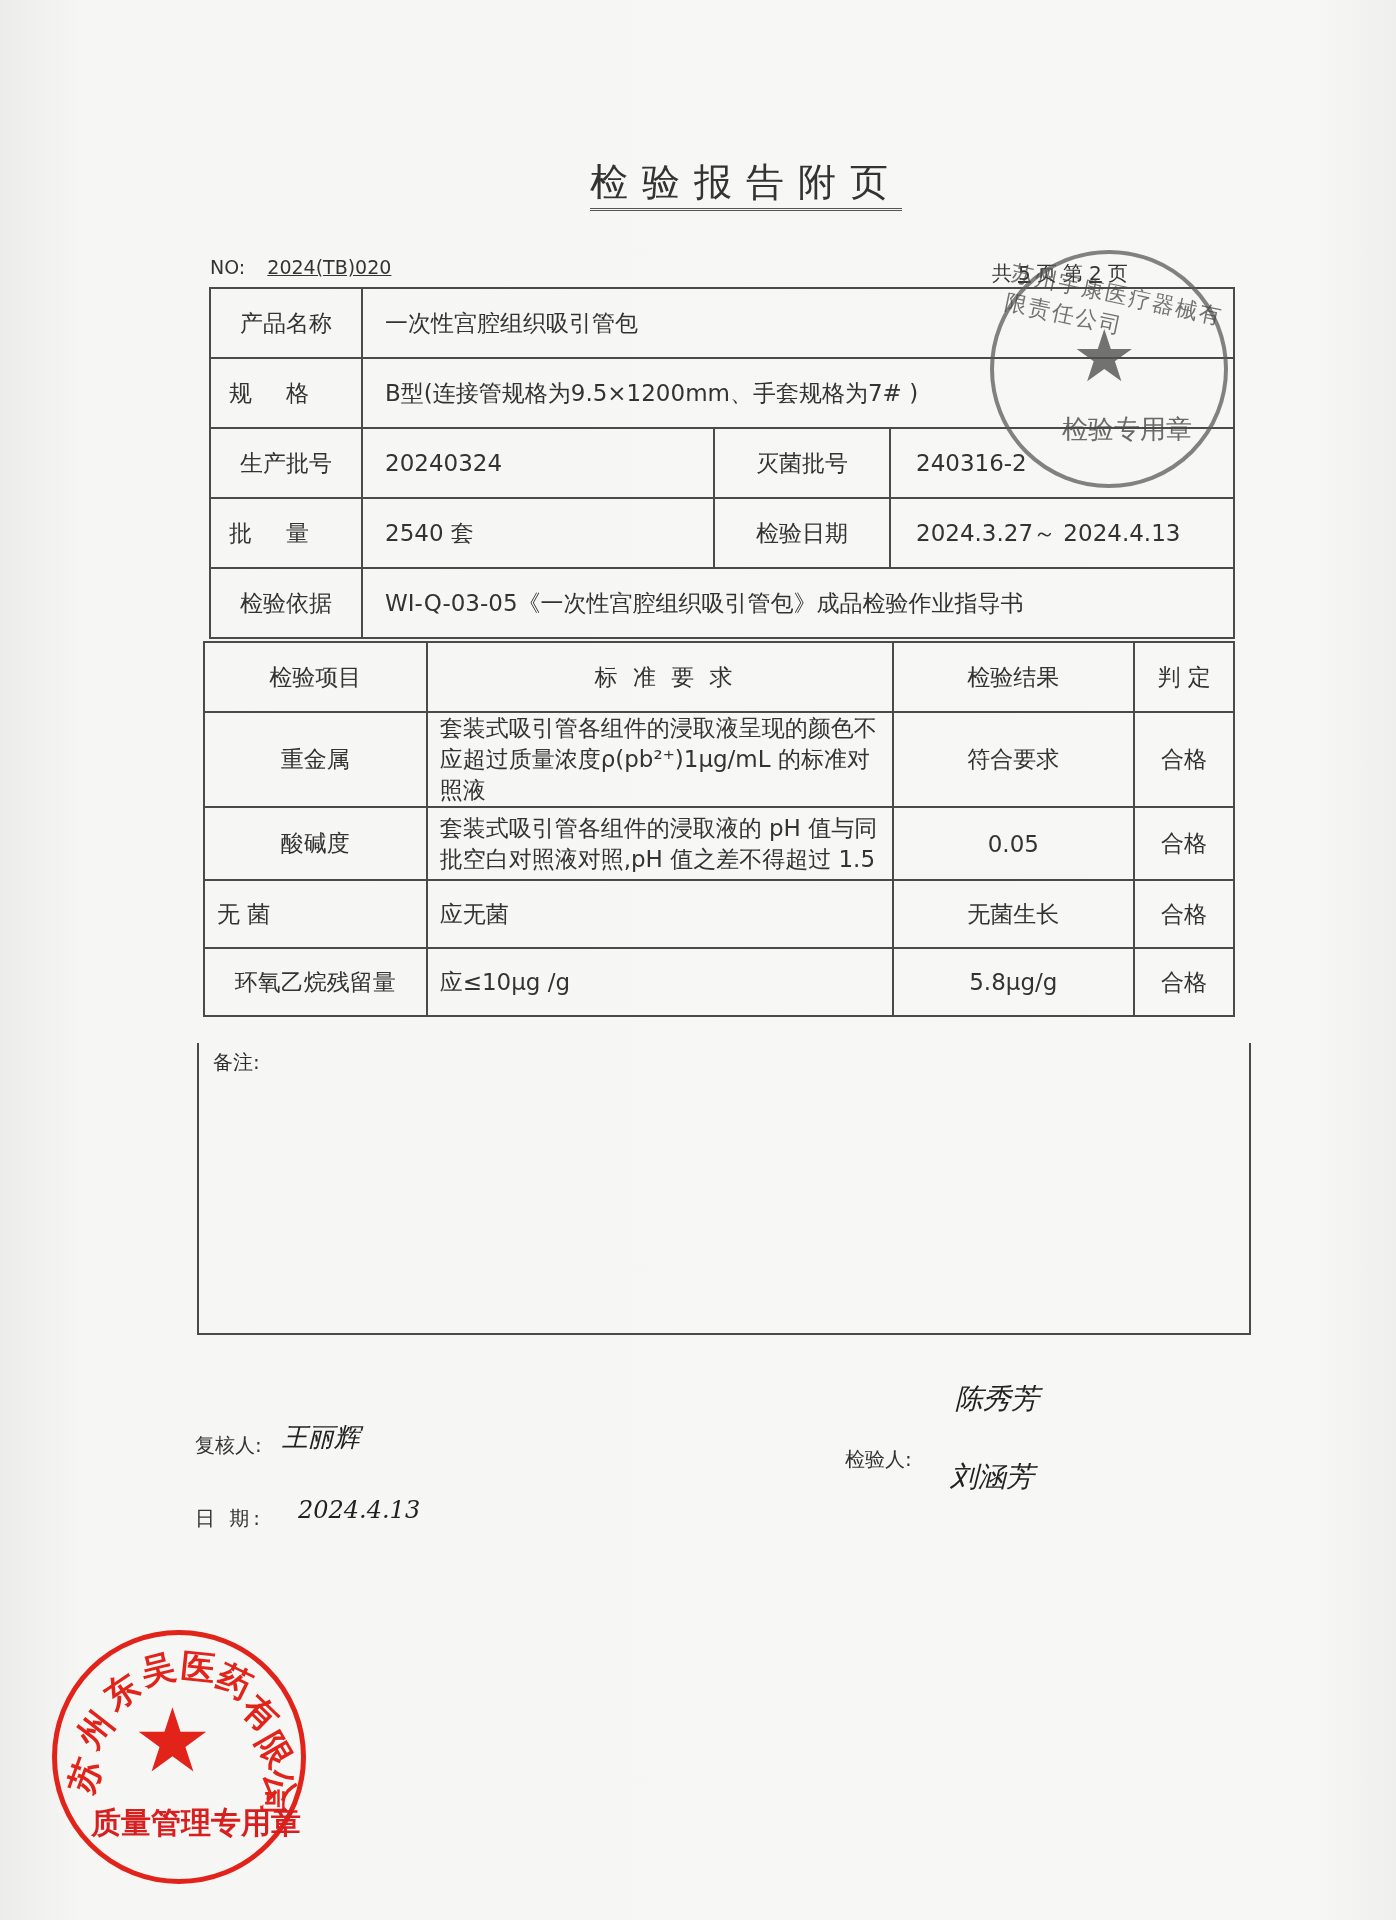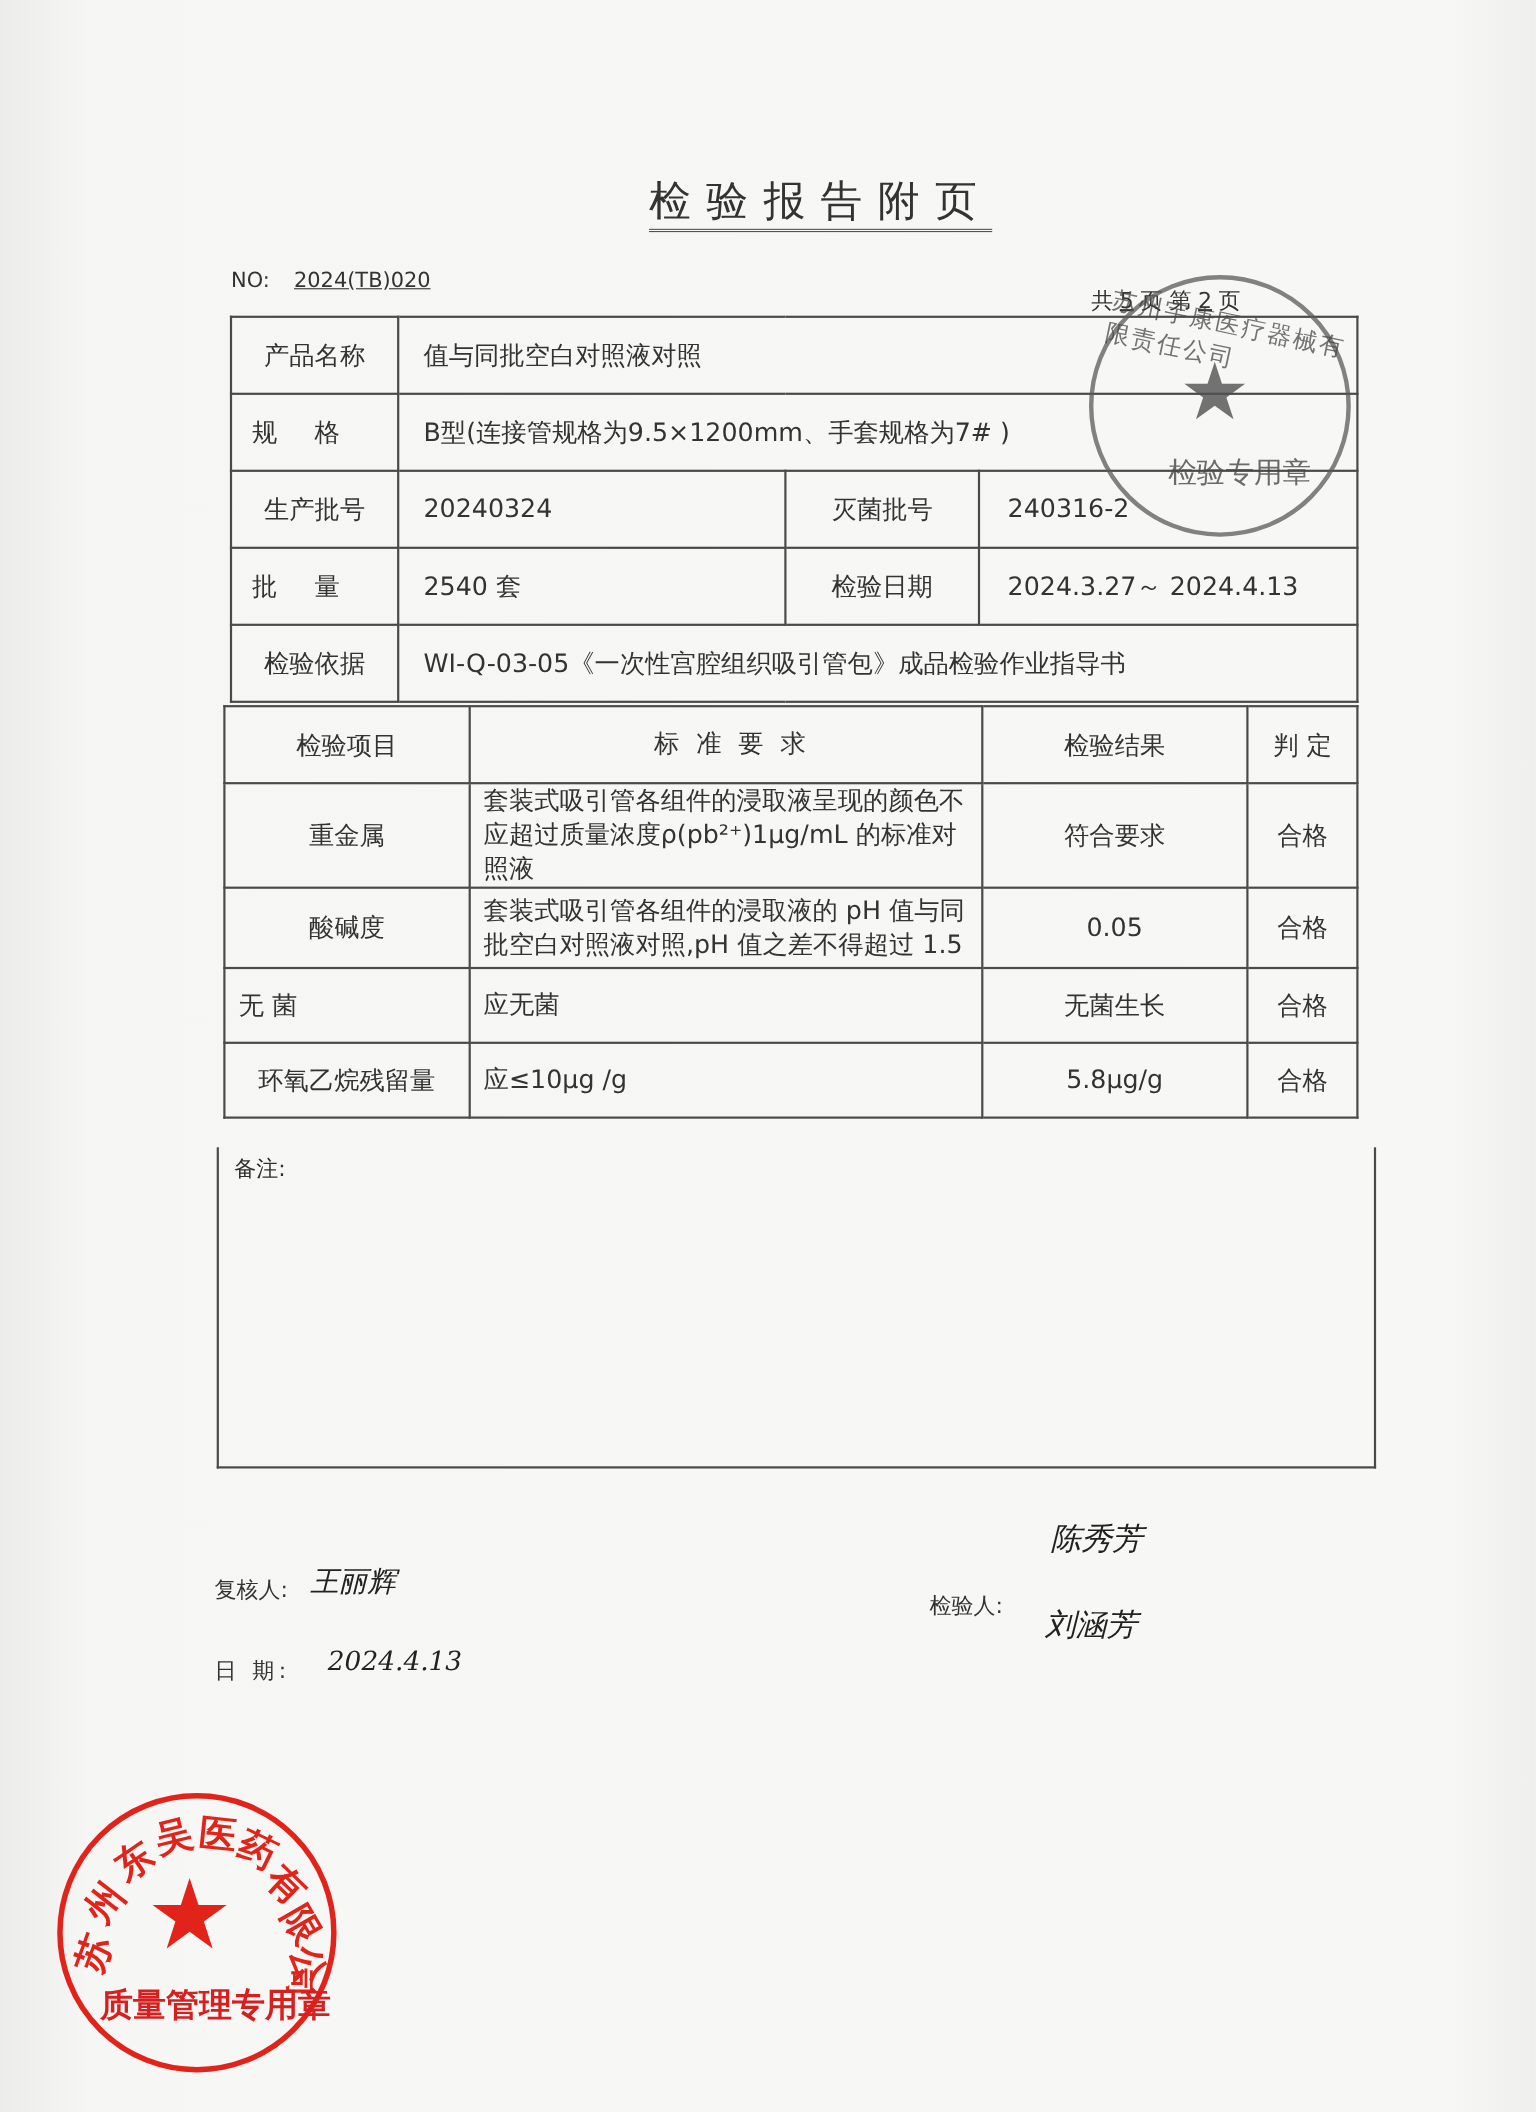--- a/index.html
+++ b/index.html
@@ -7,21 +7,21 @@
     width:1396px; height:1920px; position:relative; overflow:hidden;
     background:#f4f4f3;
     font-family:"DejaVu Sans","Liberation Sans",sans-serif;
     color:#2e2e2e;
   }
   .page { position:absolute; left:0; top:0; width:1396px; height:1920px;
     background: linear-gradient(90deg,#ececeb 0,#f6f6f5 6%,#f7f7f6 94%,#efefee 100%); }
   .abs { position:absolute; }
   .title { left:590px; top:158px; font-size:38px; letter-spacing:14px; color:#333;
     border-bottom:3px double #555; padding-bottom:2px; line-height:48px; }
-  .no { left:210px; top:244px; font-size:19px; color:#333; }
+  .no { left:210px; top:256px; font-size:19px; color:#333; }
   .no .val { text-decoration:underline; margin-left:16px; }
   .pages { left:992px; top:260px; font-size:20px; color:#333; }
   .pages u { padding:0 6px; }
   table { border-collapse:collapse; position:absolute; }
   td { border:2px solid #4a4a4a; font-size:23px; color:#333; padding:0; }
   .t1 { left:209px; top:287px; width:1026px; }
   .t1 td { height:68px; }
   .t1 .lab { width:150px; text-align:center; }
   .t1 .val { padding-left:22px; }
   .t1 .lab2 { width:174px; text-align:center; }
@@ -64,21 +64,21 @@
 
   <div class="abs pages">
     <span>共</span><u>5</u><span>页</span>
     <span>第</span><u>2</u><span>页</span>
   </div>
 
   <table class="t1">
     <tbody>
         <tr>
       <td class="lab">产品名称</td>
-      <td class="val" colspan="3">值与同批空白对照液对照</td>
+      <td class="val" colspan="3">一次性宫腔组织吸引管包</td>
     </tr>
     <tr>
       <td class="lab"><span class="spaced">规格</span></td>
       <td class="val" colspan="3">B型(连接管规格为9.5×1200mm、手套规格为7# )</td>
     </tr>
     <tr>
       <td class="lab">生产批号</td>
       <td class="val" style="width:328px">20240324</td>
       <td class="lab2">灭菌批号</td>
       <td class="val2">240316-2</td>

